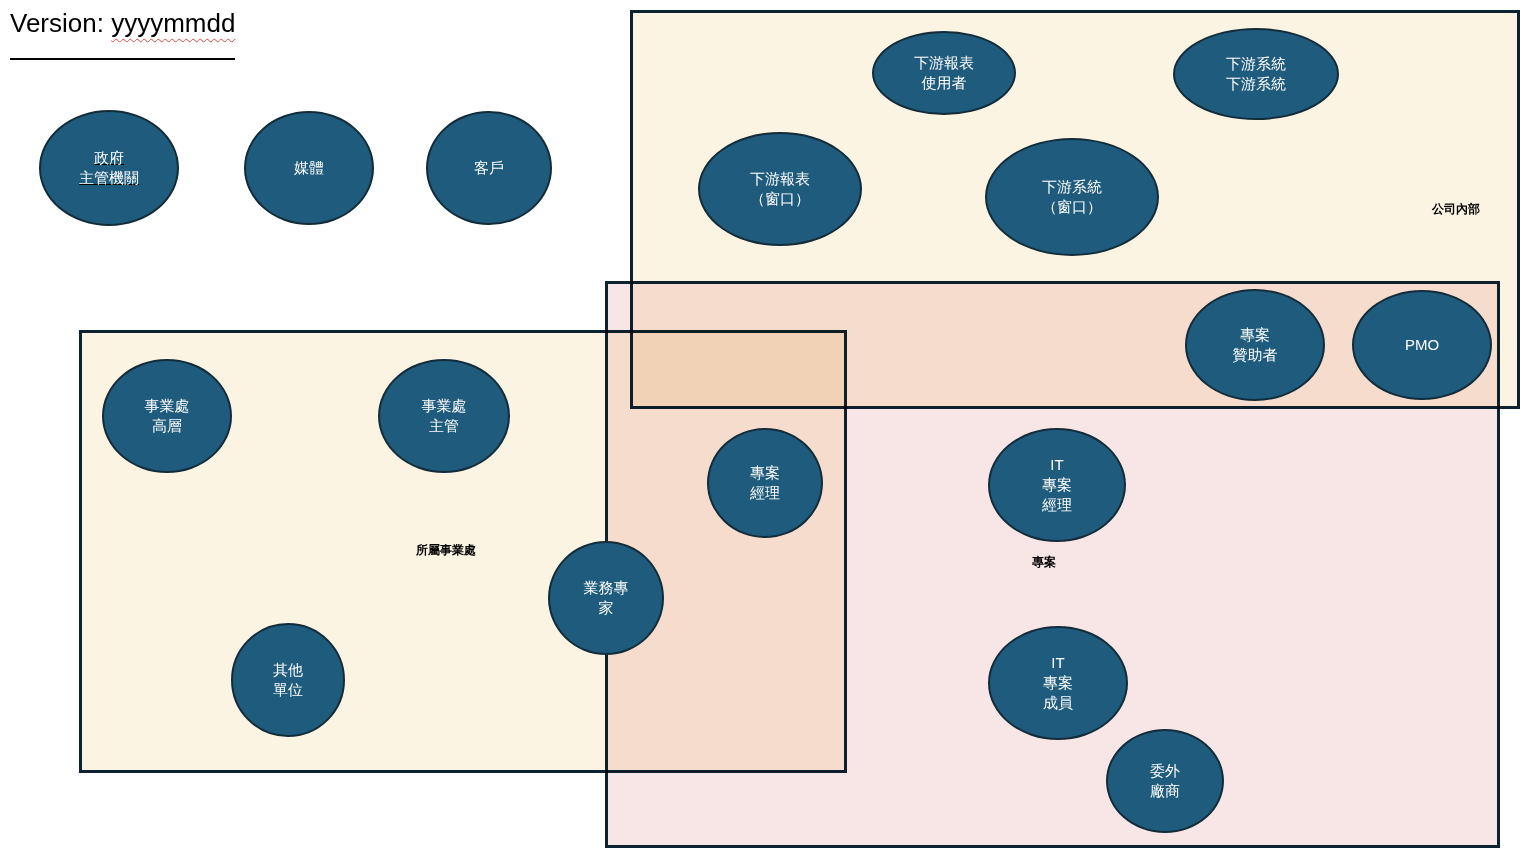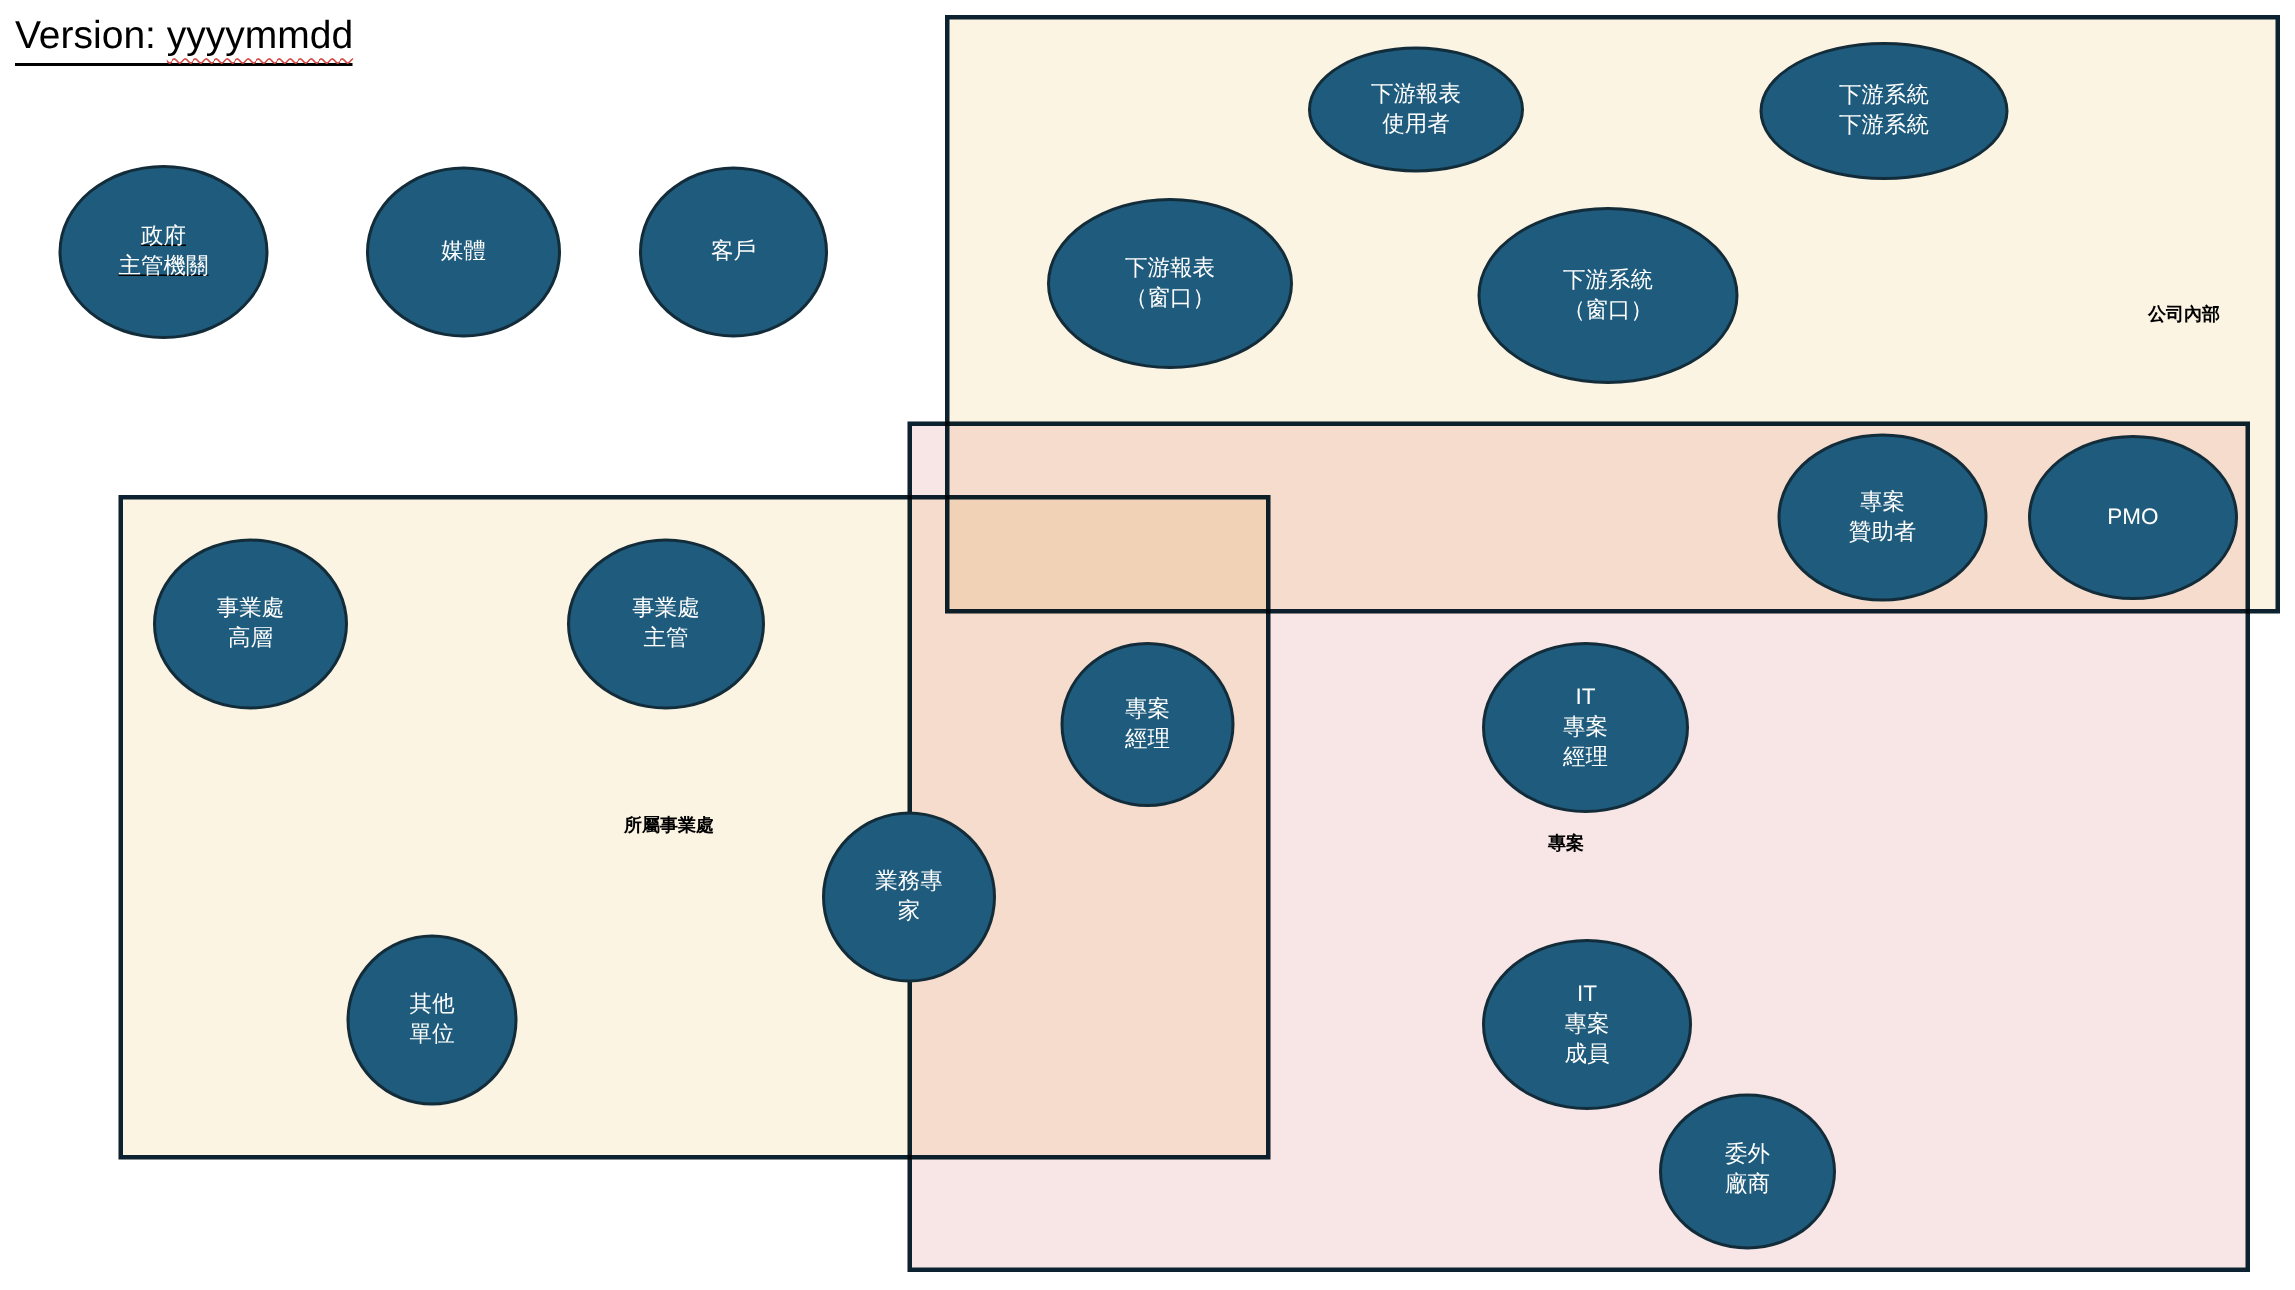--- a/index.html
+++ b/index.html
@@ -65,21 +65,21 @@
     position: absolute;
     left: 10px;
     top: 8px;
     z-index: 5;
     font-size: 26px;
     color: #000000;
   }
   .version .vline {
     display: inline-block;
     border-bottom: 2px solid #000000;
-    padding-bottom: 3px;
+    padding-bottom: 19px;
   }
   .version .vdate {
     text-decoration: underline;
     text-decoration-style: wavy;
     text-decoration-color: #d84b45;
     text-decoration-thickness: 1px;
     text-underline-offset: 6px;
   }
 </style>
 </head>
@@ -184,21 +184,21 @@
           <div><span class="line">單位</span></div>
         </div>
       </div>
       <div class="ellipse" style="left: 988px; top: 626px; width: 140px; height: 114px;">
         <div class="lines">
           <div><span class="line">IT</span></div>
           <div><span class="line">專案</span></div>
           <div><span class="line">成員</span></div>
         </div>
       </div>
-      <div class="ellipse" style="left: 1106px; top: 729px; width: 118px; height: 104px; font-family: Liberation Serif, serif;">
+      <div class="ellipse" style="left: 1106px; top: 729px; width: 118px; height: 104px;">
         <div class="lines">
           <div><span class="line">委外</span></div>
           <div><span class="line">廠商</span></div>
         </div>
       </div>
     </div>
 
   <div class="version">
     <span class="vline"><span>Version: </span><span class="vdate">yyyymmdd</span></span>
   </div>

